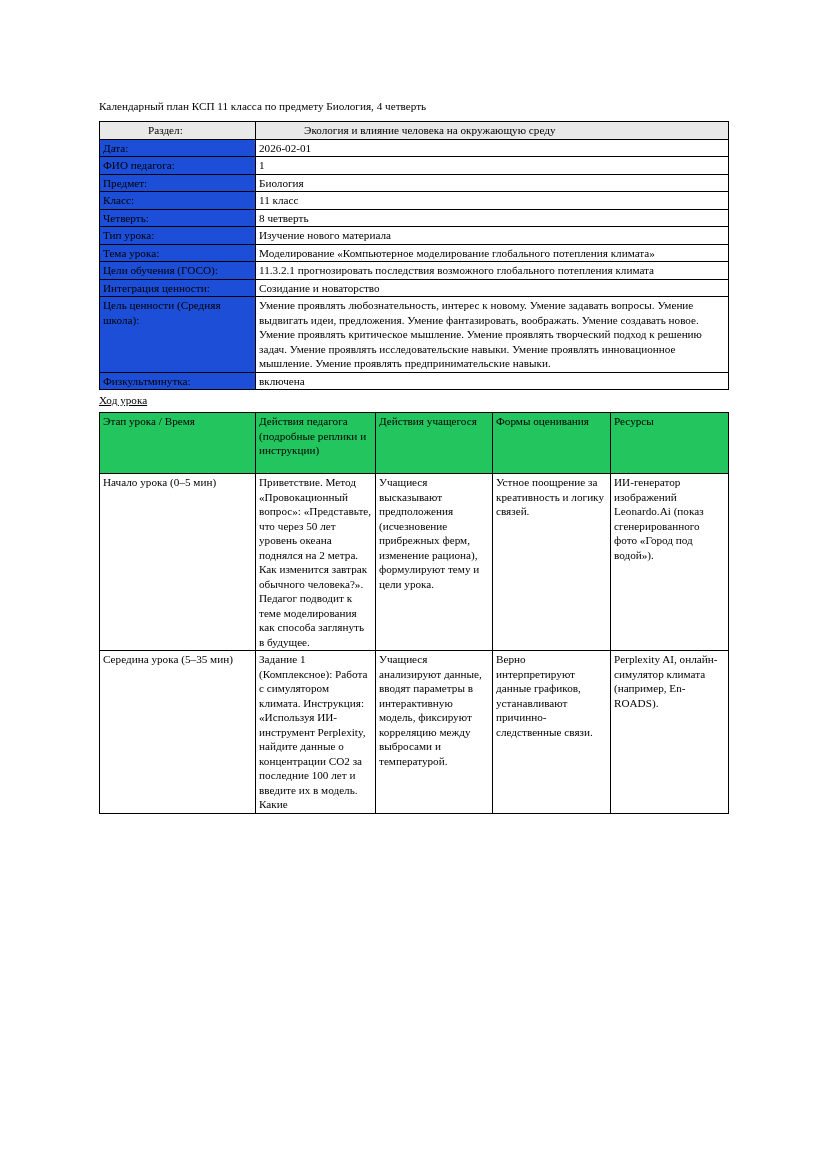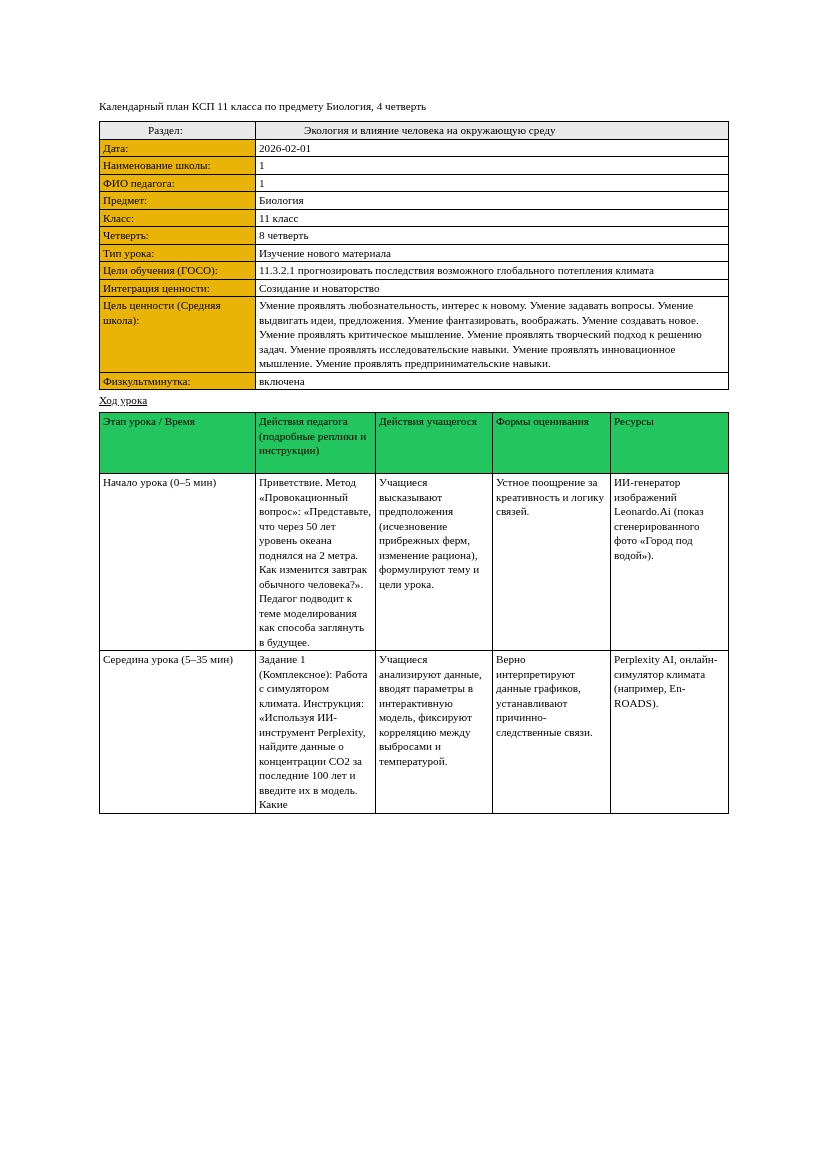--- a/index.html
+++ b/index.html
@@ -62,21 +62,21 @@
     font-weight: normal;
     word-wrap: break-word;
     overflow-wrap: break-word;
     hyphens: none;
   }
 
   
   #info-table col.c-label { width: 156px; }
   #info-table col.c-value { width: 473px; }
   #info-table td.label {
-    background: #eab308;
+    background: #1d4ed8;
   }
   #info-table tr.shaded td {
     background: #e9e9e9;
     padding-left: 48px;
   }
   #info-table td {
     height: 14px;
   }
 
   
@@ -109,42 +109,42 @@
       <tbody>
         <tr class="shaded">
           <td class="label">Раздел:</td>
           <td class="value">Экология и влияние человека на окружающую среду</td>
         </tr>
         <tr>
           <td class="label">Дата:</td>
           <td class="value">2026-02-01</td>
         </tr>
         <tr>
-          <td class="label">Наименование школы:</td>
-          <td class="value">1</td>
-        </tr>
-        <tr>
           <td class="label">ФИО педагога:</td>
           <td class="value">1</td>
         </tr>
         <tr>
           <td class="label">Предмет:</td>
           <td class="value">Биология</td>
         </tr>
         <tr>
           <td class="label">Класс:</td>
           <td class="value">11 класс</td>
         </tr>
         <tr>
           <td class="label">Четверть:</td>
           <td class="value">8 четверть</td>
         </tr>
         <tr>
           <td class="label">Тип урока:</td>
           <td class="value">Изучение нового материала</td>
+        </tr>
+        <tr>
+          <td class="label">Тема урока:</td>
+          <td class="value">Моделирование «Компьютерное моделирование глобального потепления климата»</td>
         </tr>
         <tr>
           <td class="label">Цели обучения (ГОСО):</td>
           <td class="value">11.3.2.1 прогнозировать последствия возможного глобального потепления климата</td>
         </tr>
         <tr>
           <td class="label">Интеграция ценности:</td>
           <td class="value">Созидание и новаторство</td>
         </tr>
         <tr>

